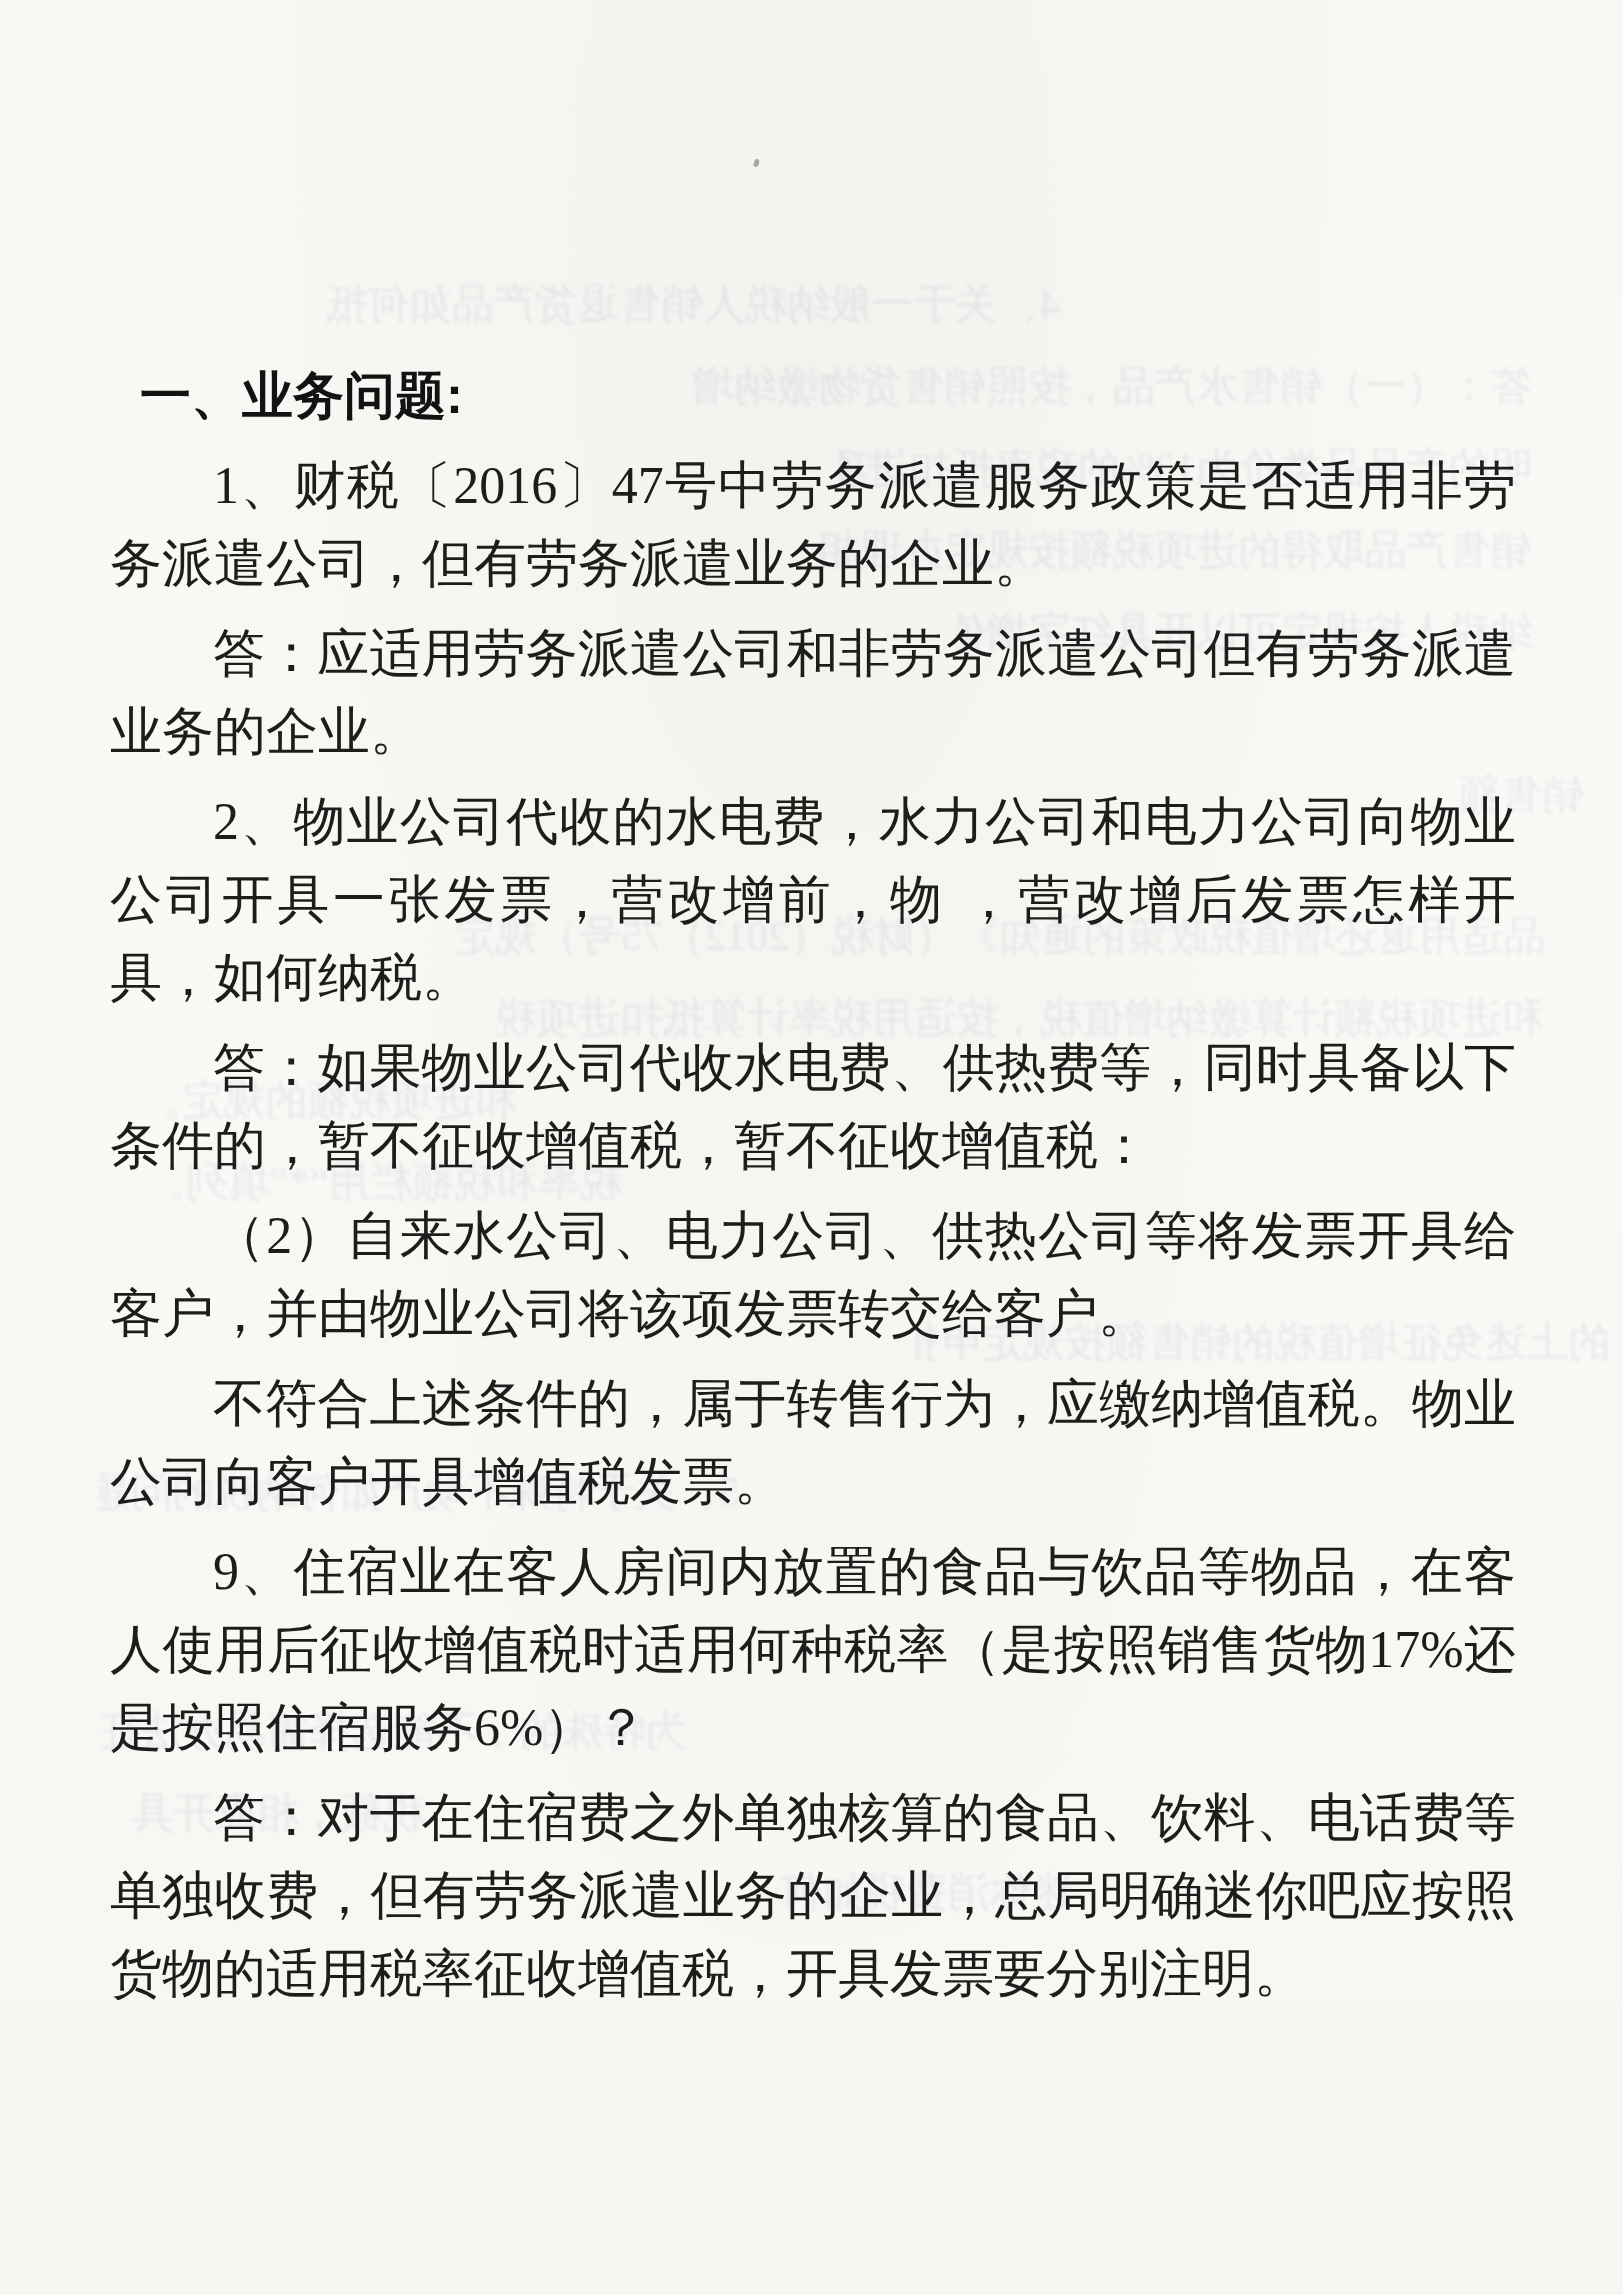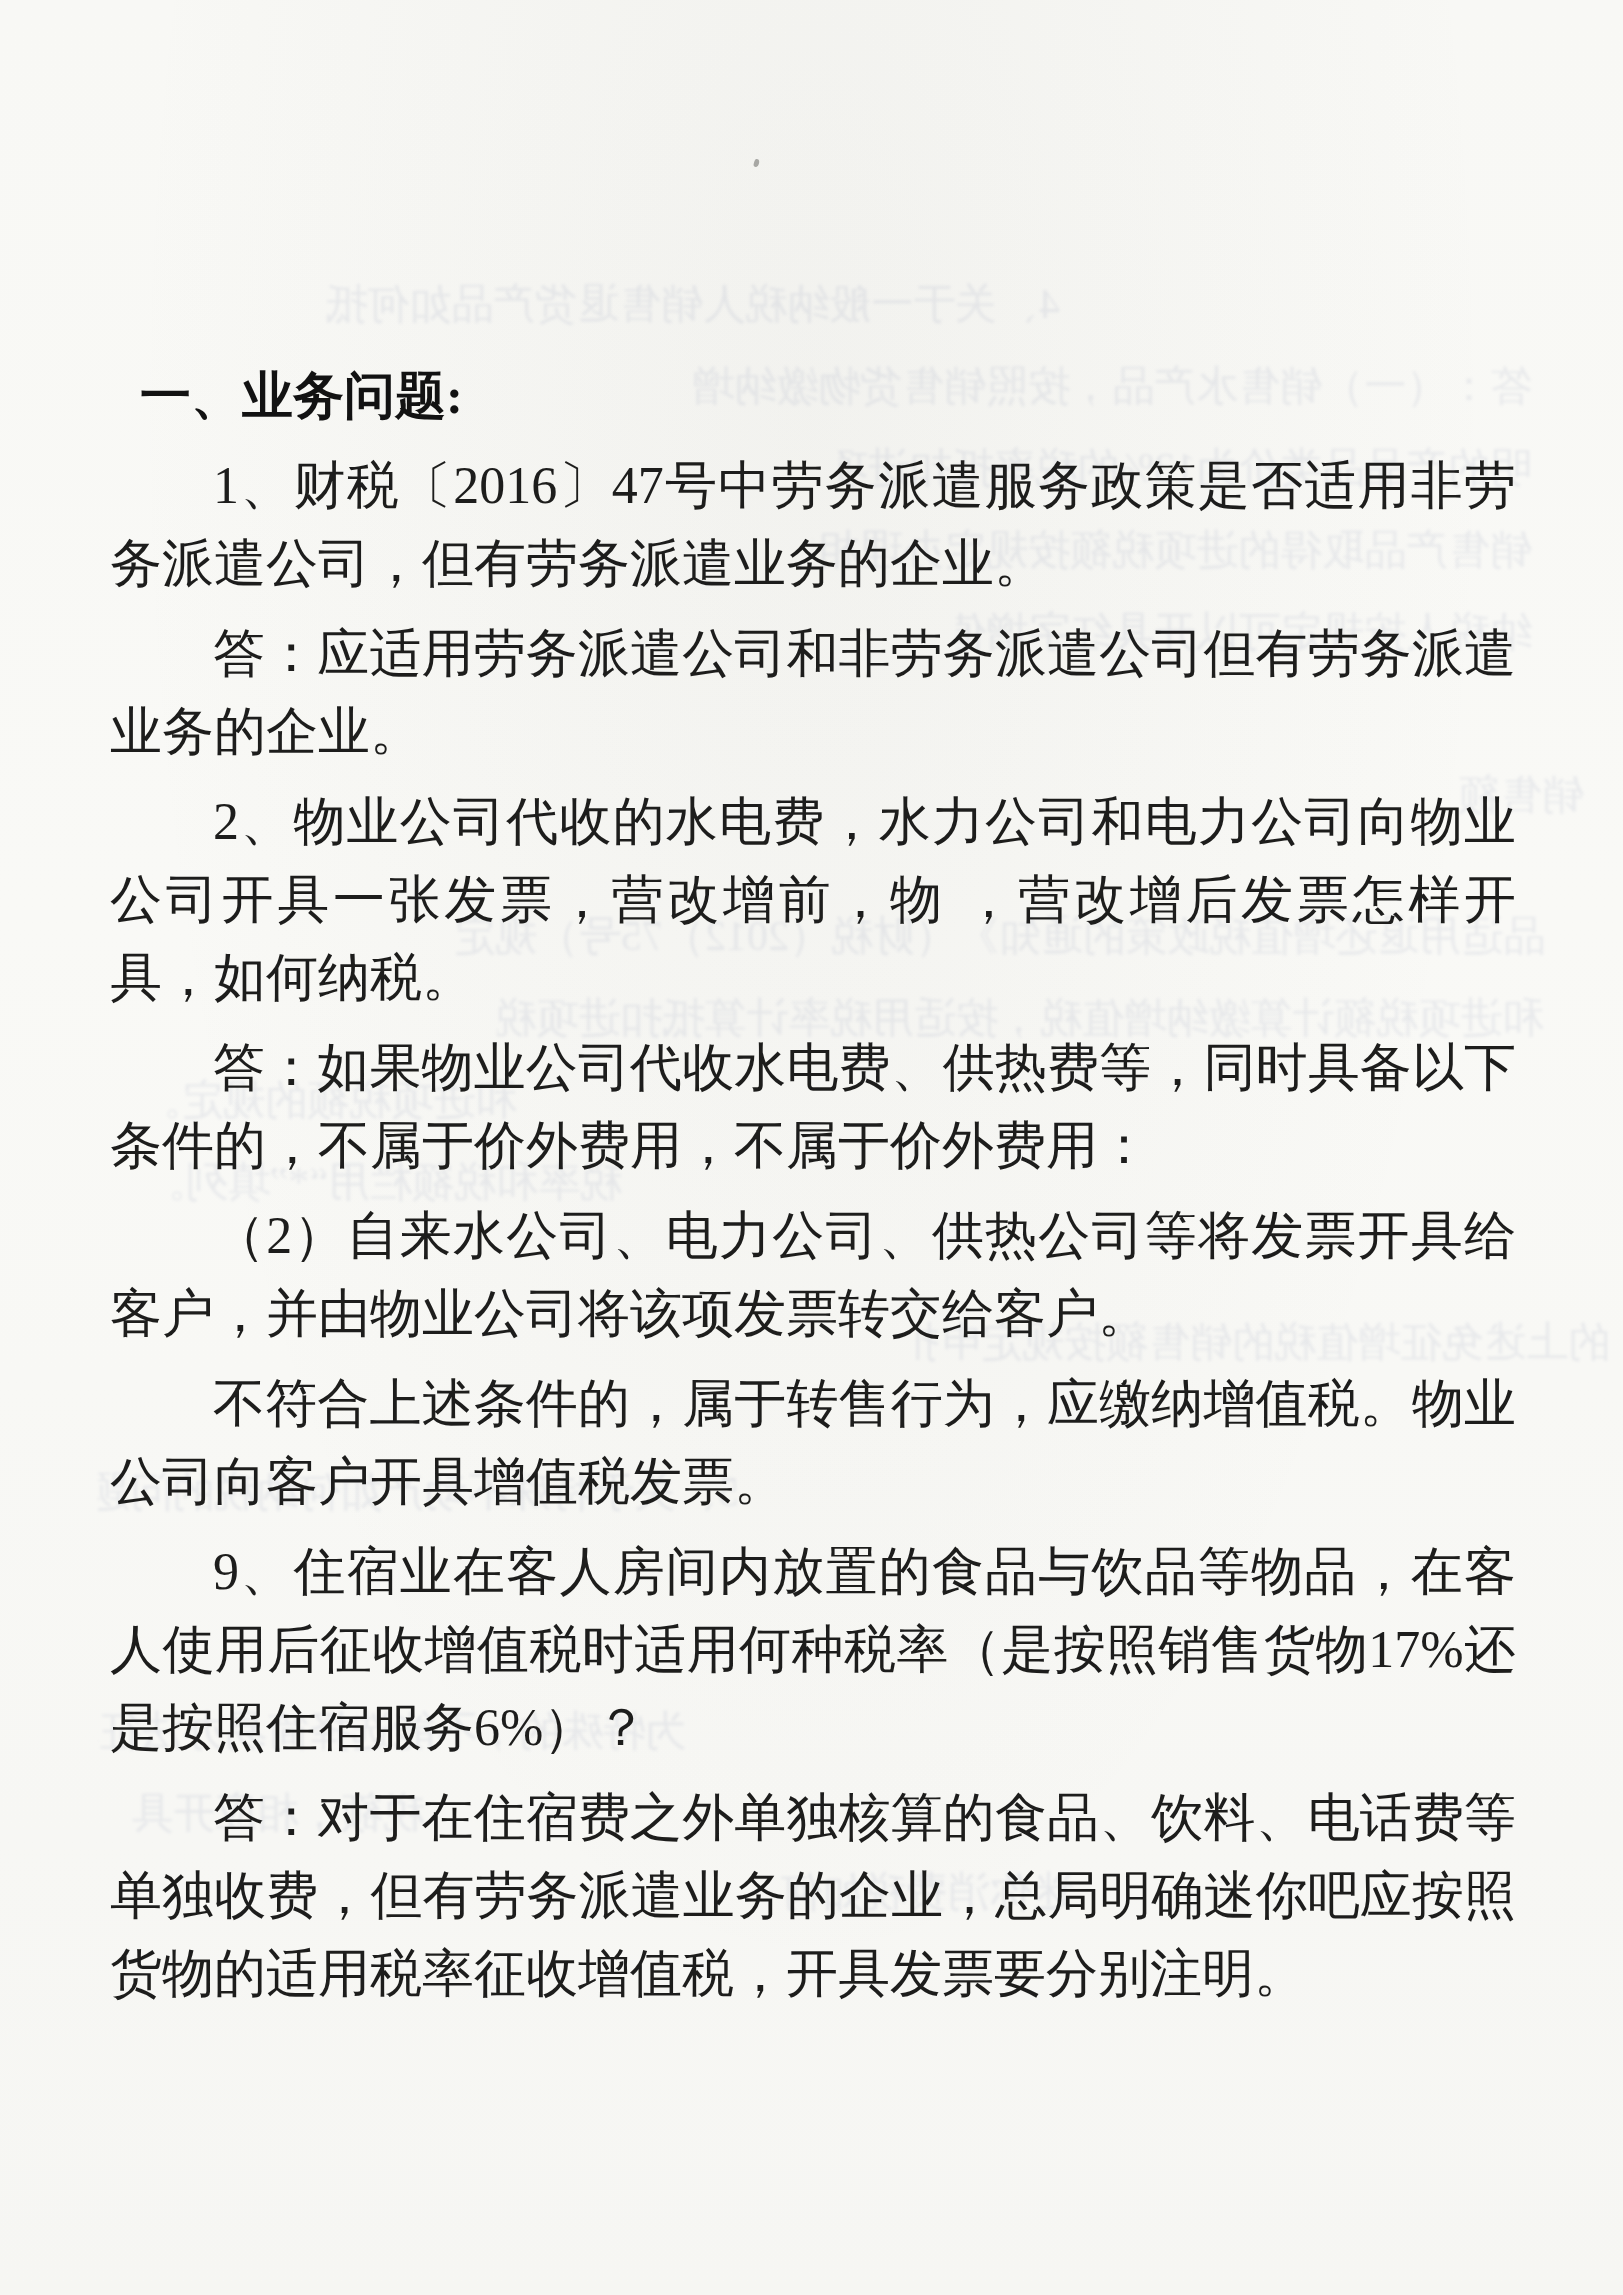--- a/index.html
+++ b/index.html
@@ -34,21 +34,21 @@
   }
   .content{
     position:absolute;left:98px;top:357px;width:1430px;
     color:#1d1d1c;
     font-size:52px;line-height:78px;
     text-align:justify;
     letter-spacing:0;
   }
   .heading{
     margin:0;
-    font-family:Liberation Serif, serif;
+    font-family:Liberation Sans, sans-serif;
     font-weight:700;
     font-size:51px;line-height:78px;
     padding-left:42px;
     color:#121212;
     text-align:left;
   }
   .content p{
     margin:12px;
     text-indent:103px;
     word-break:normal;
@@ -76,21 +76,21 @@
   <div class="bt" style="top:1790px;left:98px;width:327px;">税额，相应开具</div>
   <div class="bt" style="top:1869px;left:668px;width:406px;">迷你消费税如何</div>
 
   <span class="speck"></span>
 
   <div class="content">
     <h1 class="heading">一、业务问题:</h1>
     <p>1、财税〔2016〕47号中劳务派遣服务政策是否适用非劳务派遣公司，但有劳务派遣业务的企业。</p>
     <p>答：应适用劳务派遣公司和非劳务派遣公司但有劳务派遣业务的企业。</p>
     <p>2、物业公司代收的水电费，水力公司和电力公司向物业公司开具一张发票，营改增前，物 ，营改增后发票怎样开具，如何纳税。</p>
-    <p>答：如果物业公司代收水电费、供热费等，同时具备以下条件的，不属于价外费用，不属于价外费用：</p>
+    <p>答：如果物业公司代收水电费、供热费等，同时具备以下条件的，暂不征收增值税，暂不征收增值税：</p>
     <p>（2）自来水公司、电力公司、供热公司等将发票开具给客户，并由物业公司将该项发票转交给客户。</p>
     <p>不符合上述条件的，属于转售行为，应缴纳增值税。物业公司向客户开具增值税发票。</p>
     <p>9、住宿业在客人房间内放置的食品与饮品等物品，在客人使用后征收增值税时适用何种税率（是按照销售货物17%还是按照住宿服务6%）？</p>
     <p>答：对于在住宿费之外单独核算的食品、饮料、电话费等单独收费，但有劳务派遣业务的企业，总局明确迷你吧应按照货物的适用税率征收增值税，开具发票要分别注明。</p>
   </div>
 
 </div>
 
 
 </body></html>

